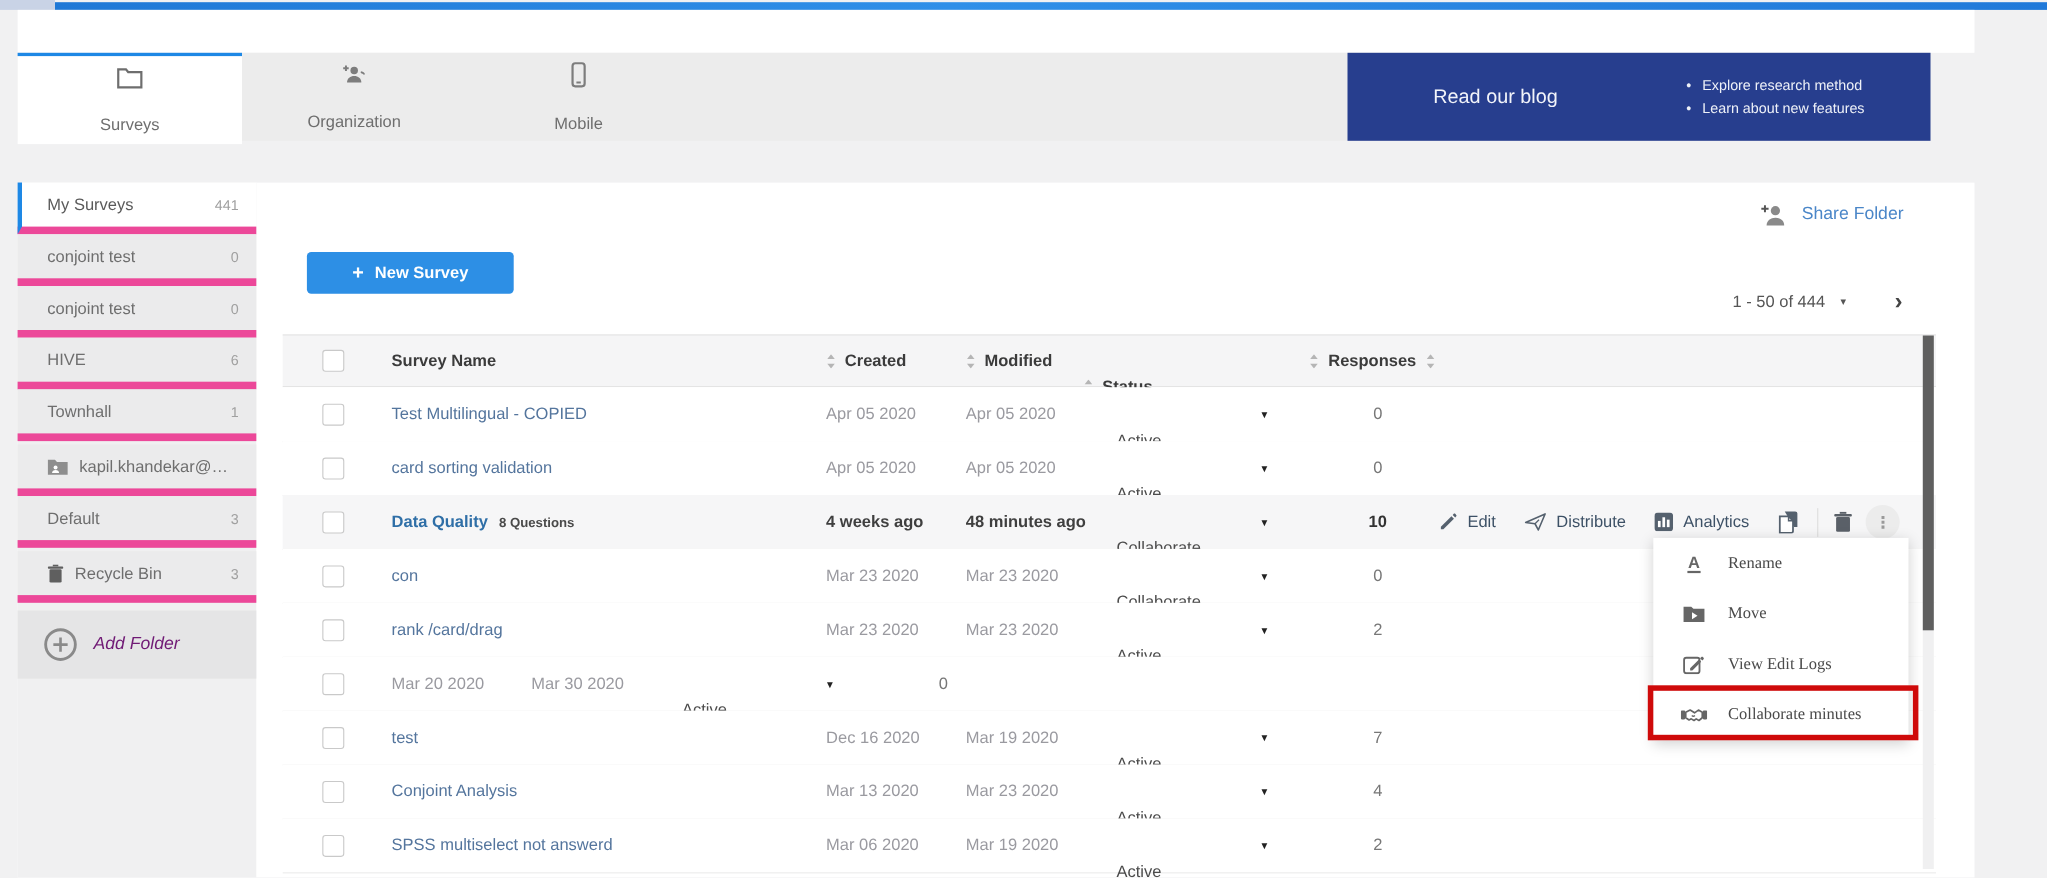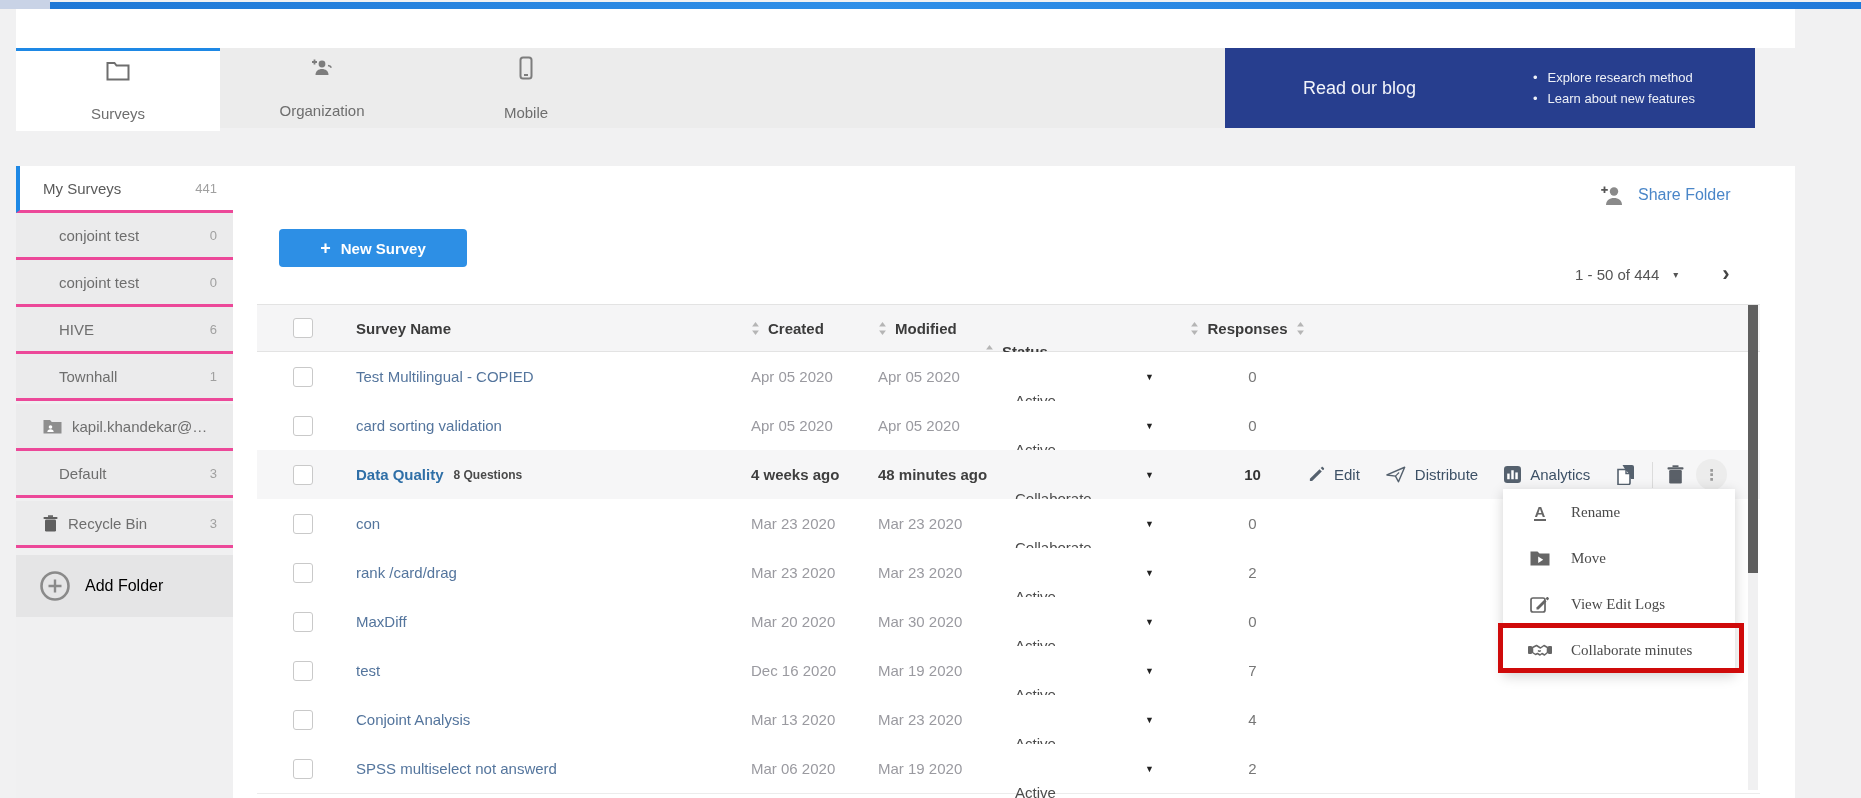--- a/index.html
+++ b/index.html
@@ -22,31 +22,31 @@
   #banner{left:1225px;top:48px;width:530px;height:80px;background:#273e8e;display:flex;align-items:center;}
   #banner-title{font-size:18px;color:#f2f4fa;margin-left:78px;width:200px;}
   .bullets{margin-left:30px;display:flex;flex-direction:column;gap:6px;}
   .bullet-row{display:flex;align-items:center;font-size:13px;color:#eef1f8;gap:10px;}
   .bullet-dot{font-size:13px;}
   
   #card{left:16px;top:166px;width:1779px;height:632px;background:#ffffff;}
   
   #sidebar{left:16px;top:166px;width:217px;height:632px;background:#f0f0f1;}
   .snav{position:absolute;left:0;width:217px;height:47px;background:#ebebec;
-        border-bottom:3px solid #ec4899;display:flex;align-items:center;cursor:pointer;box-sizing:border-box;}
-  .snav .slabel{font-size:15px;color:#6e6e6e;margin-left:43px;white-space:nowrap;overflow:hidden;
+        border-bottom:7px solid #ec4899;display:flex;align-items:center;cursor:pointer;box-sizing:border-box;}
+  .snav .slabel{font-size:15px;color:#6e6e6e;margin-left:27px;white-space:nowrap;overflow:hidden;
         text-overflow:ellipsis;max-width:140px;}
   .snav .scount{position:absolute;right:16px;font-size:13px;color:#a0a0a0;}
   .snav.active{background:#ffffff;border-left:4px solid #1e88e5;}
   .snav.active .slabel{margin-left:23px;color:#5a5a5a;}
   .snav .sicon{margin-left:27px;margin-right:10px;display:flex;}
   .snav .sicon + .slabel{margin-left:0;}
   #add-folder{position:absolute;left:0;top:389px;width:217px;height:62px;background:#e5e5e6;
         display:flex;align-items:center;gap:14px;cursor:pointer;}
-  #add-folder .aflabel{font-size:16px;color:#000000;}
+  #add-folder .aflabel{font-size:16px;color:#701a75;font-style:italic;}
   #add-folder svg{margin-left:23px;}
   
   #new-survey{left:279px;top:229px;width:188px;height:38px;background:#2d8fe5;border-radius:4px;
       display:flex;align-items:center;justify-content:center;gap:10px;color:#fff;cursor:pointer;}
   #new-survey .plus{font-size:18px;font-weight:bold;}
   #new-survey .nslabel{font-size:15px;font-weight:bold;}
   #share-folder{left:1600px;top:182px;height:26px;display:flex;align-items:center;gap:14px;cursor:pointer;}
   #share-folder .sflabel{font-size:16px;color:#4a86c8;}
   #pagination{left:1575px;top:262px;height:24px;display:flex;align-items:center;}
   #pagination .prange{font-size:15px;color:#555;}
@@ -402,23 +402,20 @@
         <span class="dd">▼</span>
       </span>
     <span class="cell c-resp">2</span>
     <span class="cell c-actions"></span>
   </div>
 
   <div class="trow" style="top:597px">
     <span class="cell c-cb">
         <span class="checkbox"></span>
       </span>
-    <span class="cell c-name">
-        <span class="sname">MaxDiff</span>
-      </span>
     <span class="cell c-created">Mar 20 2020</span>
     <span class="cell c-modified">Mar 30 2020</span>
     <span class="cell c-status">Active</span>
     <span class="cell c-caret">
         <span class="dd">▼</span>
       </span>
     <span class="cell c-resp">0</span>
     <span class="cell c-actions"></span>
   </div>
 

